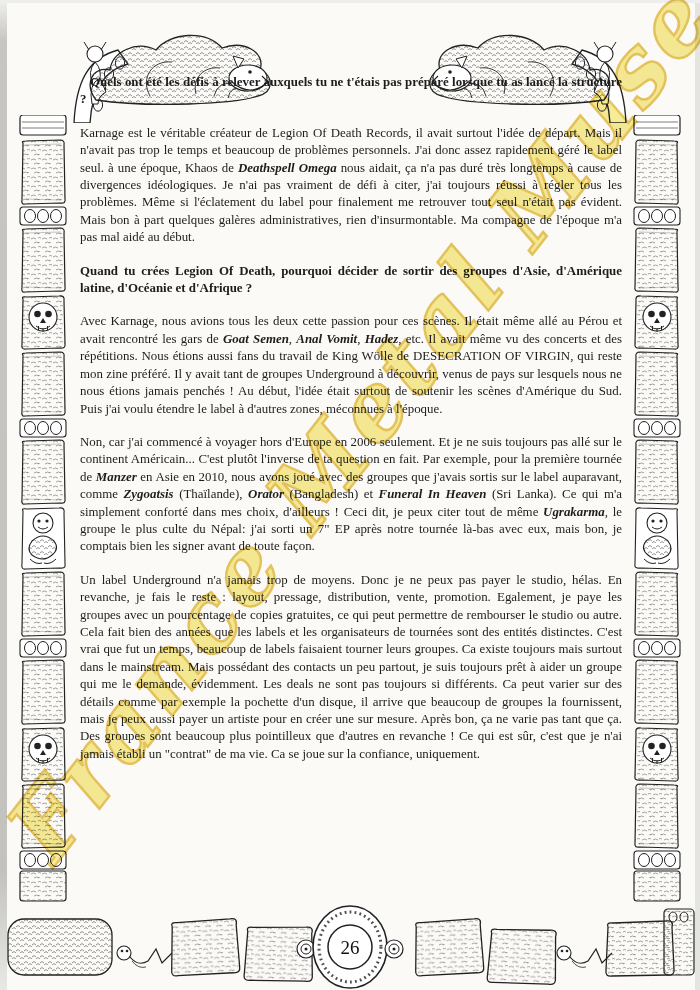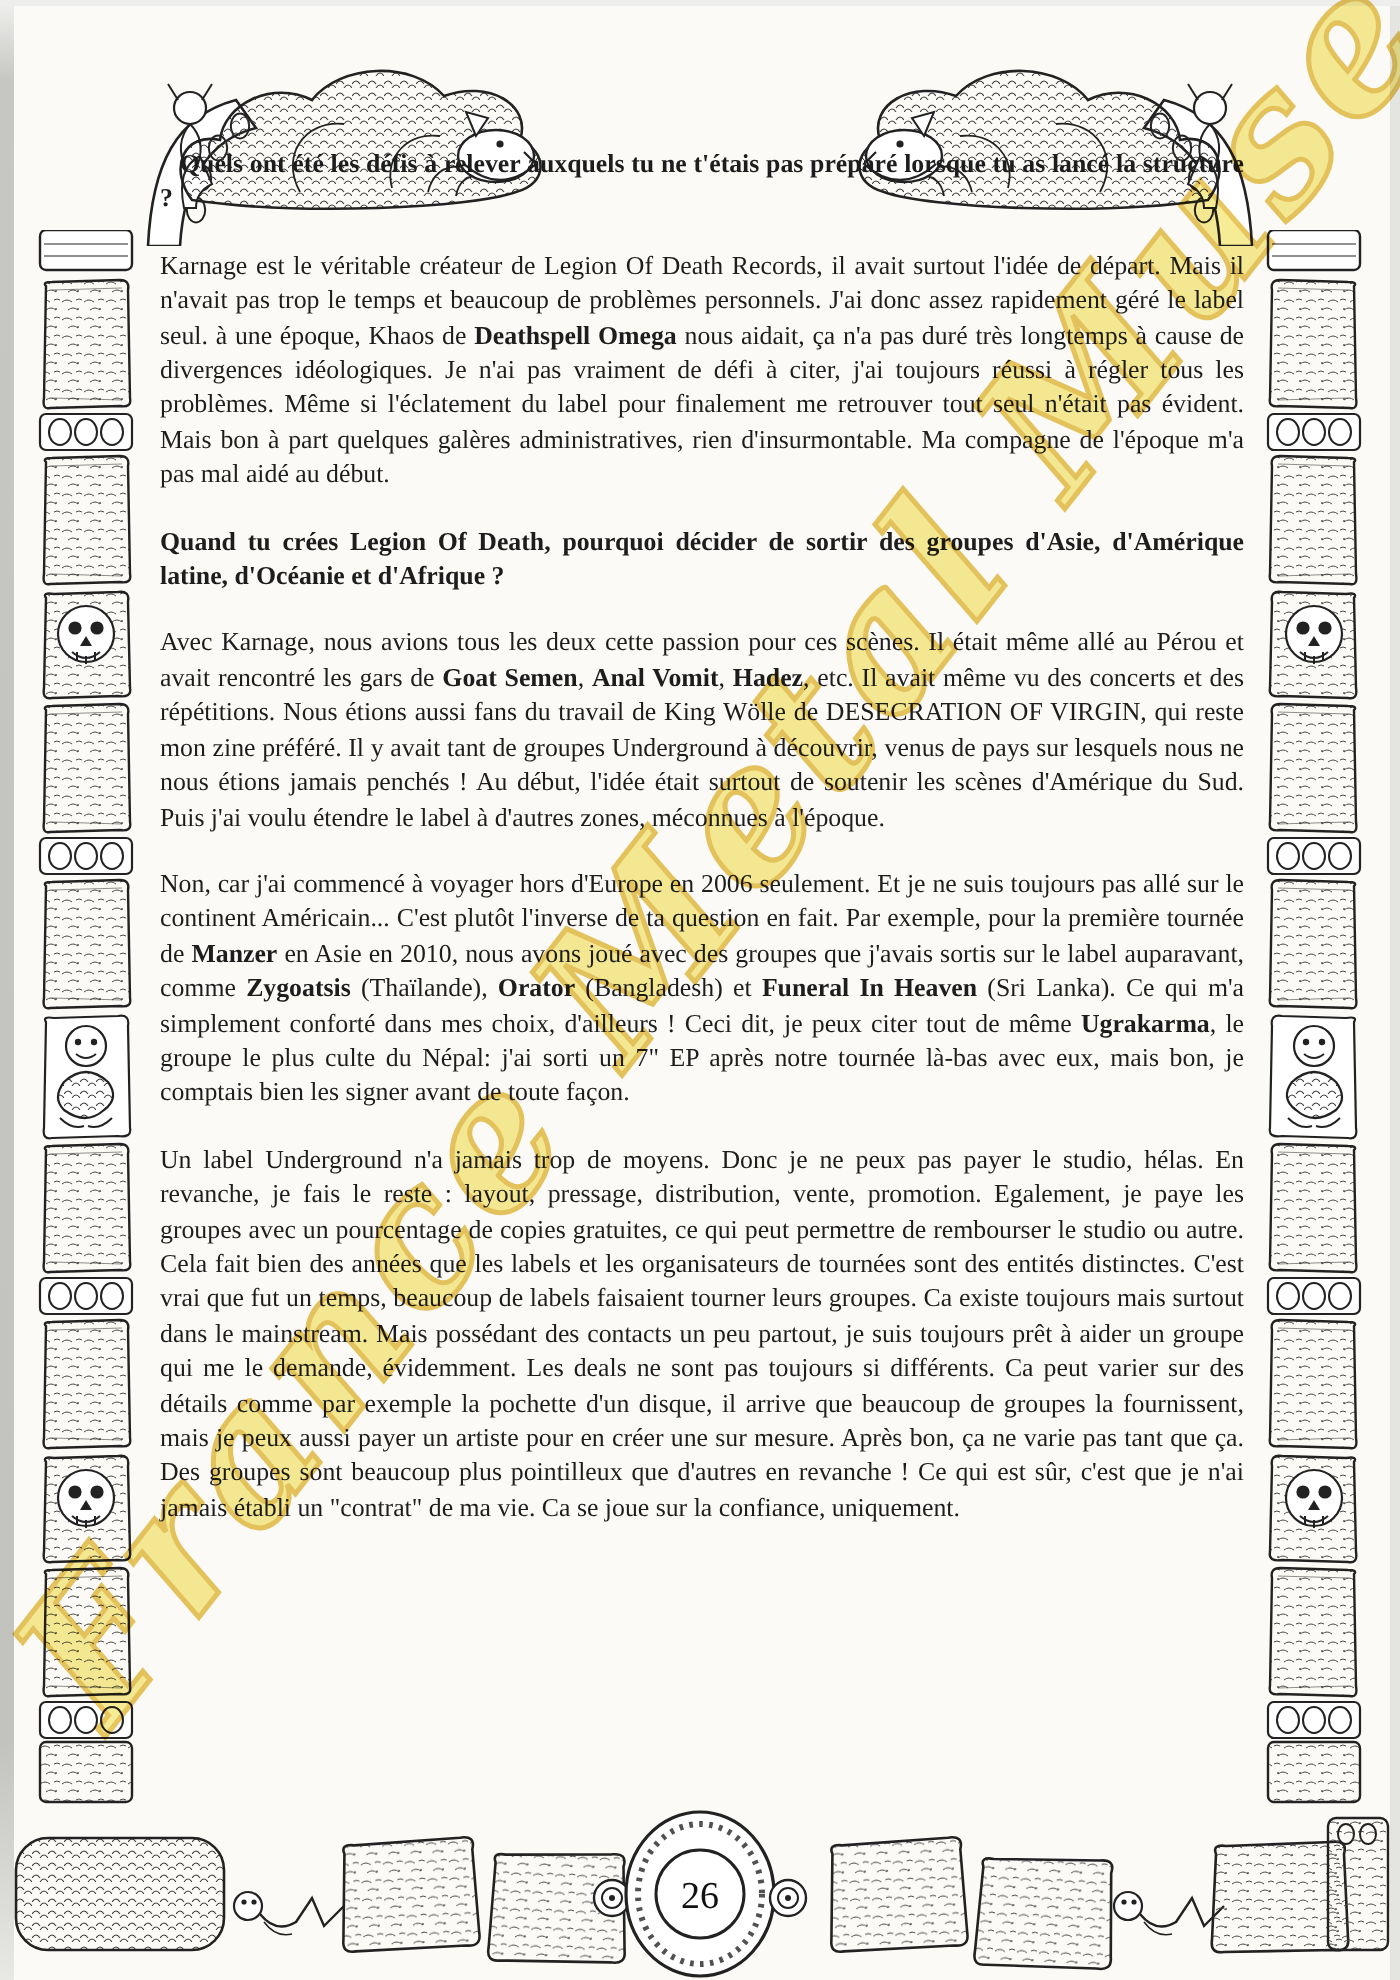--- a/index.html
+++ b/index.html
@@ -20,21 +20,21 @@
   .frame-right{right:8px;top:115px;}
   .frame-bottom{left:0;top:905px;}
 
   .article{
     position:absolute;left:80px;top:74px;width:542px;z-index:2;
     font-size:12.9px;line-height:17.4px;color:#1d1d1d;text-align:justify;
   }
   .article p{margin:0 0 16px 0;}
   .article p.question{font-weight:bold;}
   .article p.question:first-child{text-indent:10px;}
-  .article b{font-weight:bold;}
+  .article b{font-weight:bold;font-style:italic;}
 
   .watermark{
     position:absolute;left:-145px;top:395px;width:990px;height:150px;
     transform:rotate(-52deg);
     font-family:"DejaVu Serif",serif;font-style:italic;font-weight:bold;
     font-size:92px;letter-spacing:5px;text-align:center;white-space:nowrap;
     color:#f6e87f;-webkit-text-stroke:2.5px #e2b93c;
     opacity:0.82;mix-blend-mode:multiply;
     z-index:5;pointer-events:none;
   }

